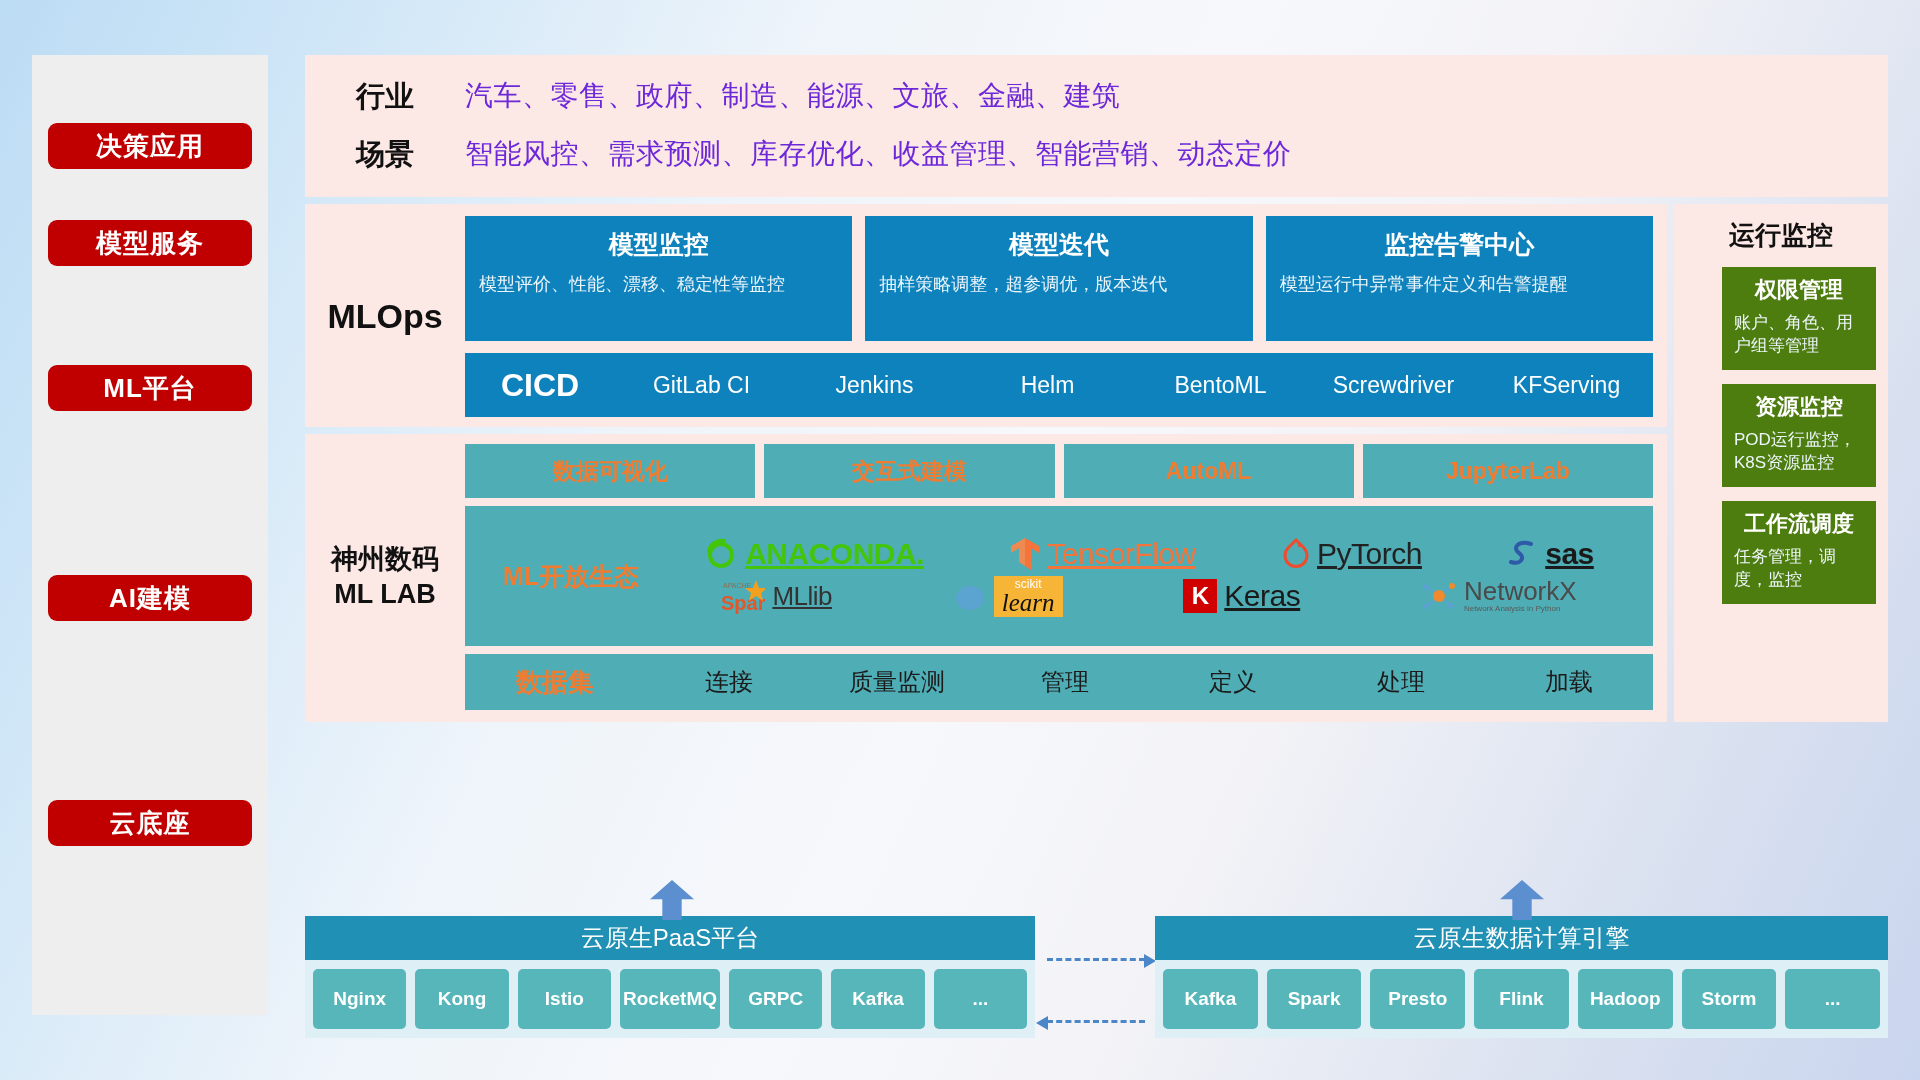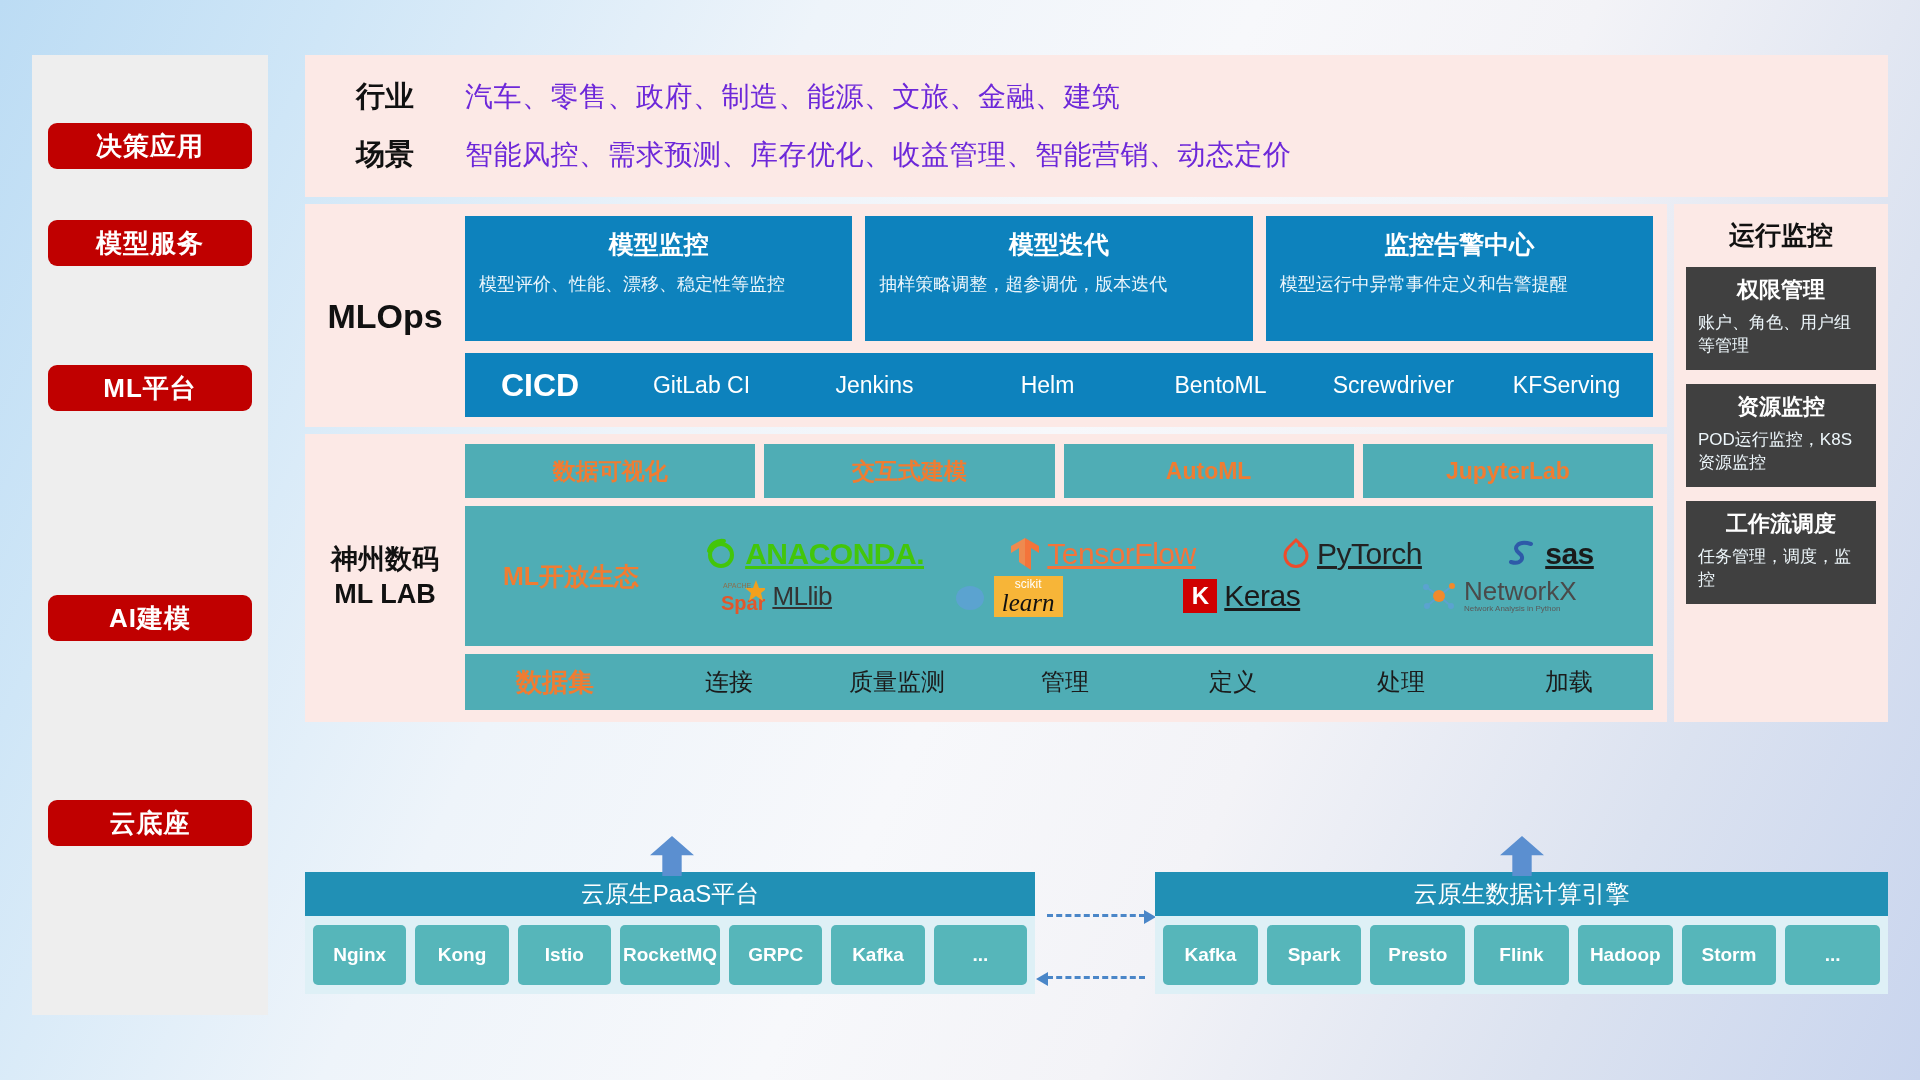--- a/index.html
+++ b/index.html
@@ -28,21 +28,21 @@
     letter-spacing: 1px;
   }
 
   
   #main { position: absolute; left: 305px; top: 55px; width: 1583px; }
 
   .band { background: #fce9e6; }
 
   
   #row-industry { padding: 22px 0 22px 0; display: flex; flex-direction: column; gap: 18px; }
-  .kv-line { display: flex; align-items: center; }
+  .kv-line { display: flex; align-items: flex-start; }
   .kv-key {
     width: 160px; text-align: center; flex: none;
     font-weight: bold; font-size: 29px; color: #111;
   }
   .kv-val { font-size: 28px; color: #6d28d9; letter-spacing: .5px; }
 
   
   #row-ai { margin-top: 7px; padding: 16px 0; display: flex; align-items: center; }
   #ai-label { width: 160px; text-align: center; flex: none; font-weight: bold; font-size: 28px; color: #111; }
   #ai-chips { flex: 1; display: flex; gap: 0; justify-content: space-between; padding-right: 14px; }
@@ -107,26 +107,26 @@
 
   #ds-bar {
     background: #4fadb5; height: 56px; display: flex; align-items: center;
   }
   #ds-title { width: 180px; flex: none; text-align: center; color: #f07c32; font-weight: bold; font-size: 26px; }
   .ds-item { flex: 1; text-align: center; font-size: 24px; color: #1b1b1b; }
 
   
   #monitor { background: #fce9e6; padding: 14px 12px 0 12px; height: 100%; }
   #monitor h2 { text-align: center; font-size: 26px; font-weight: bold; color: #111; margin-bottom: 14px; }
-  .mon-card { background: #404040; margin-bottom: 14px; padding: 8px 12px 12px 12px; }
+  .mon-card { background: #4d7c0f; margin-bottom: 14px; padding: 8px 12px 12px 12px; margin-left: 36px; }
   .mon-card h4 { text-align: center; color: #fff; font-size: 22px; font-weight: bold; margin-bottom: 6px; }
   .mon-card p { color: #eef7fb; font-size: 17px; line-height: 1.38; }
 
   
-  #bottom { position: absolute; left: 305px; top: 836px; width: 1583px; height: 180px; }
+  #bottom { position: absolute; left: 305px; top: 880px; width: 1583px; height: 180px; }
   .cloud-group { position: absolute; top: 36px; }
   #cloud-paas { left: 0; width: 730px; }
   #cloud-data { left: 850px; width: 733px; }
   .cloud-head {
     background: #2190b5; color: #fff; height: 44px;
     display: flex; align-items: center; justify-content: center;
     font-size: 24px;
   }
   .cloud-body { background: #def0f6; padding: 9px 8px; display: flex; gap: 9px; }
   .cloud-chip {
@@ -151,21 +151,21 @@
 <div id="left-rail">
   <div class="rail-btn" style="top:68px">
       <span>决策应用</span>
     </div>
   <div class="rail-btn" style="top:165px">
       <span>模型服务</span>
     </div>
   <div class="rail-btn" style="top:310px">
       <span>ML平台</span>
     </div>
-  <div class="rail-btn" style="top:540px">
+  <div class="rail-btn" style="top:520px">
       <span>AI建模</span>
     </div>
   <div class="rail-btn" style="top:745px">
       <span>云底座</span>
     </div>
 </div>
 
 <div id="main">
 
   <div id="row-industry" class="band">

